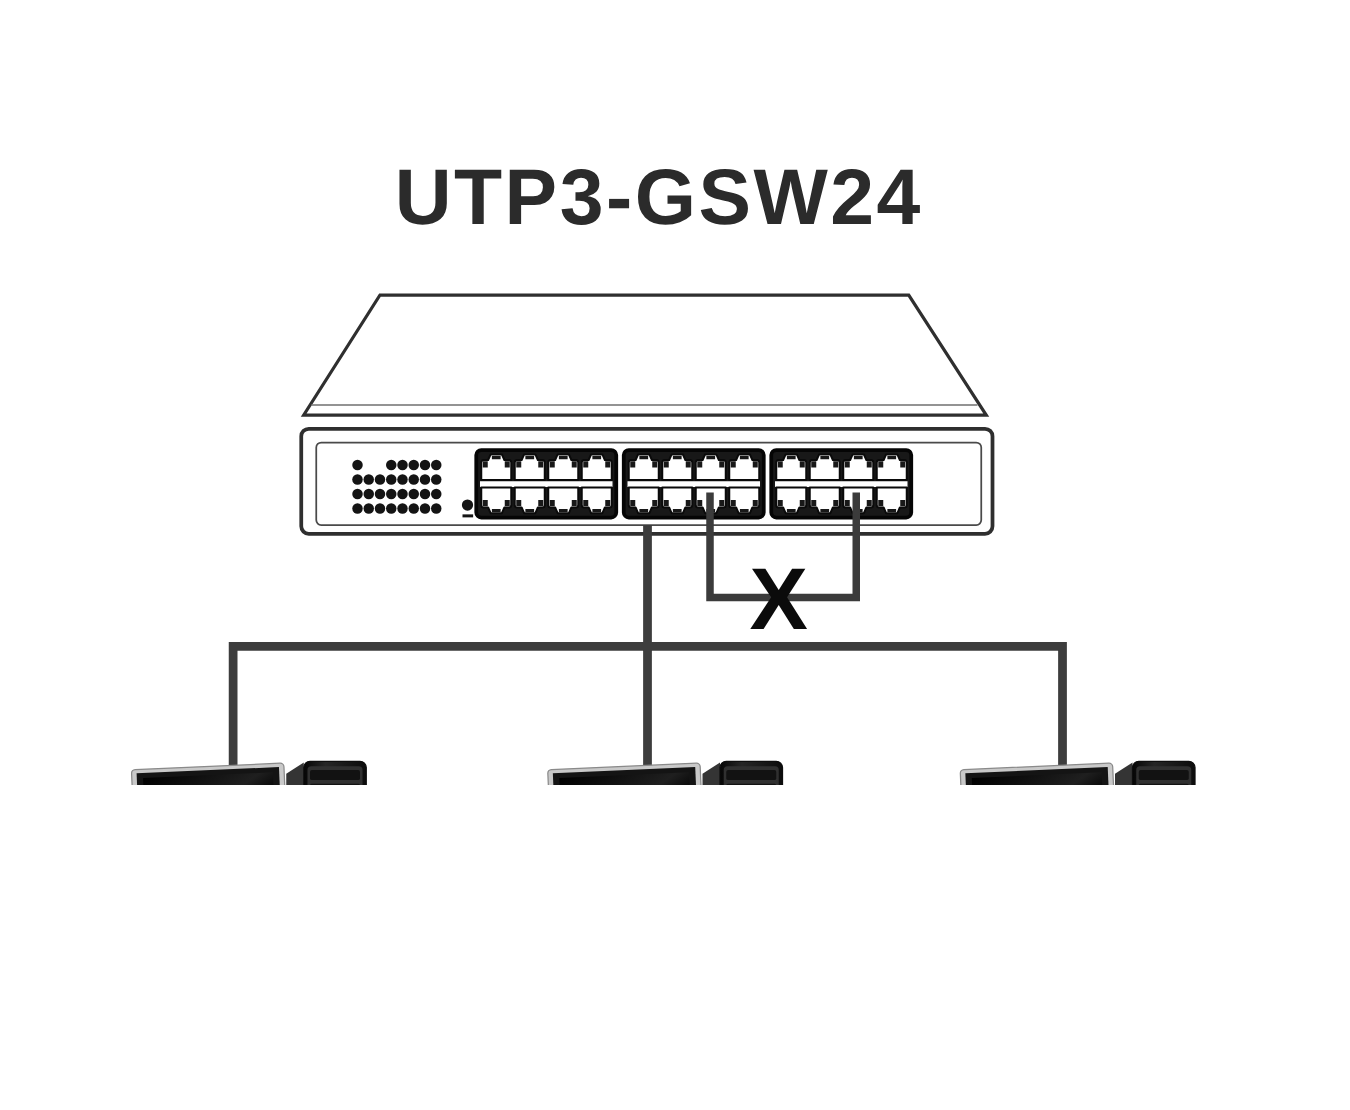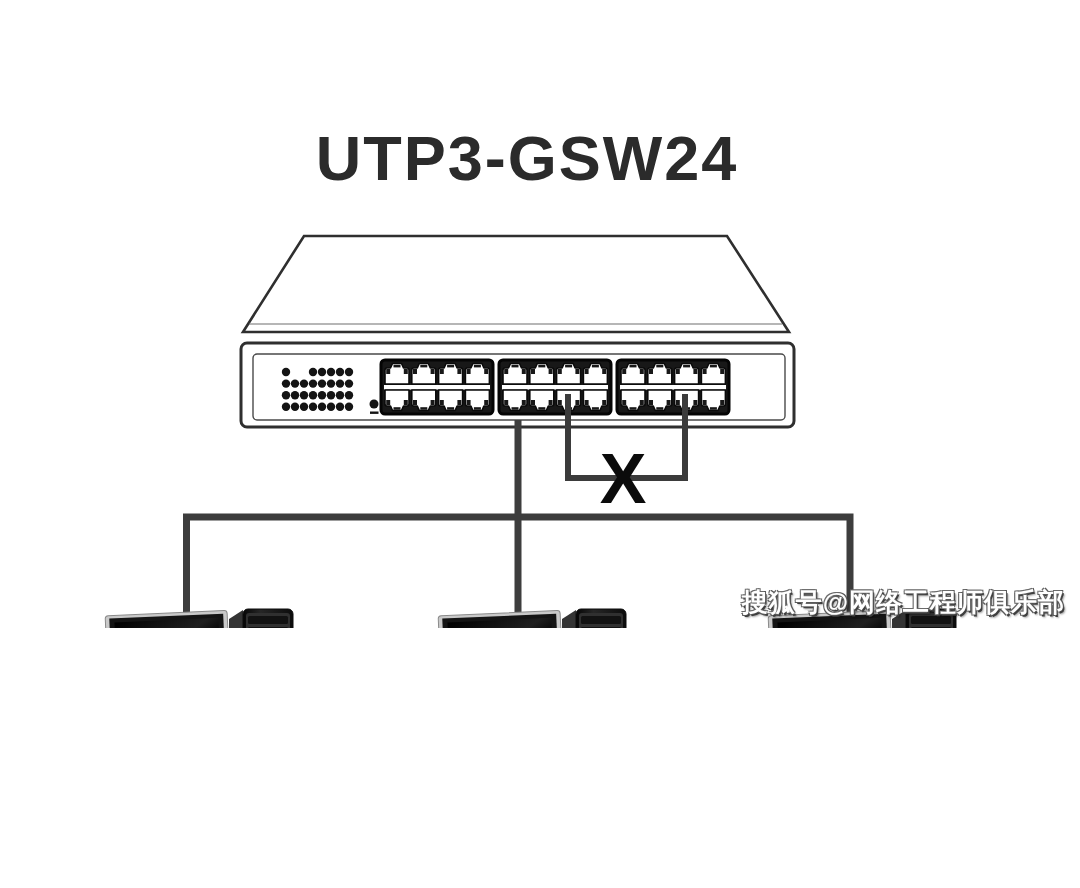--- a/index.html
+++ b/index.html
@@ -245,14 +245,13 @@
     <path d="M568,394 L568,478 L685,478 L685,394" fill="none" stroke="#3b3b3b" stroke-width="6"></path>
     <text x="623" y="503" font-size="70" font-weight="700" fill="#0b0b0b" text-anchor="middle" font-family="Liberation Sans, sans-serif">X</text>
 
     <path d="M186.5,618 L186.5,517 L850,517 L850,618 M518,420 L518,618" fill="none" stroke="#3d3d3d" stroke-width="7" stroke-linejoin="miter"></path>
 
     <use href="#pc-art" x="95" y="597"></use>
     <use href="#pc-art" x="428" y="597"></use>
     <use href="#pc-art" x="758" y="597"></use>
   </svg>
 
-  <div class="watermark">搜狐号@网络工程师俱乐部</div>
 </div>
 
 </body></html>

